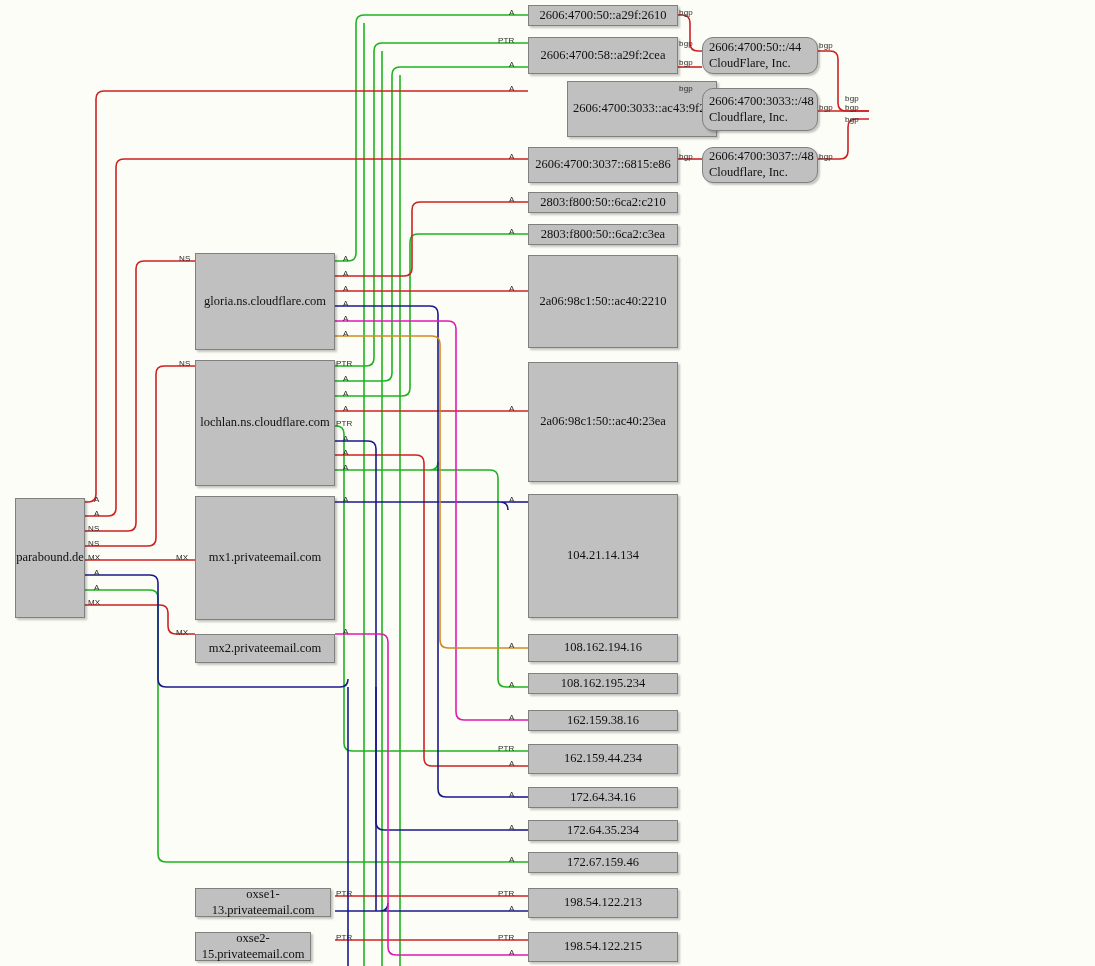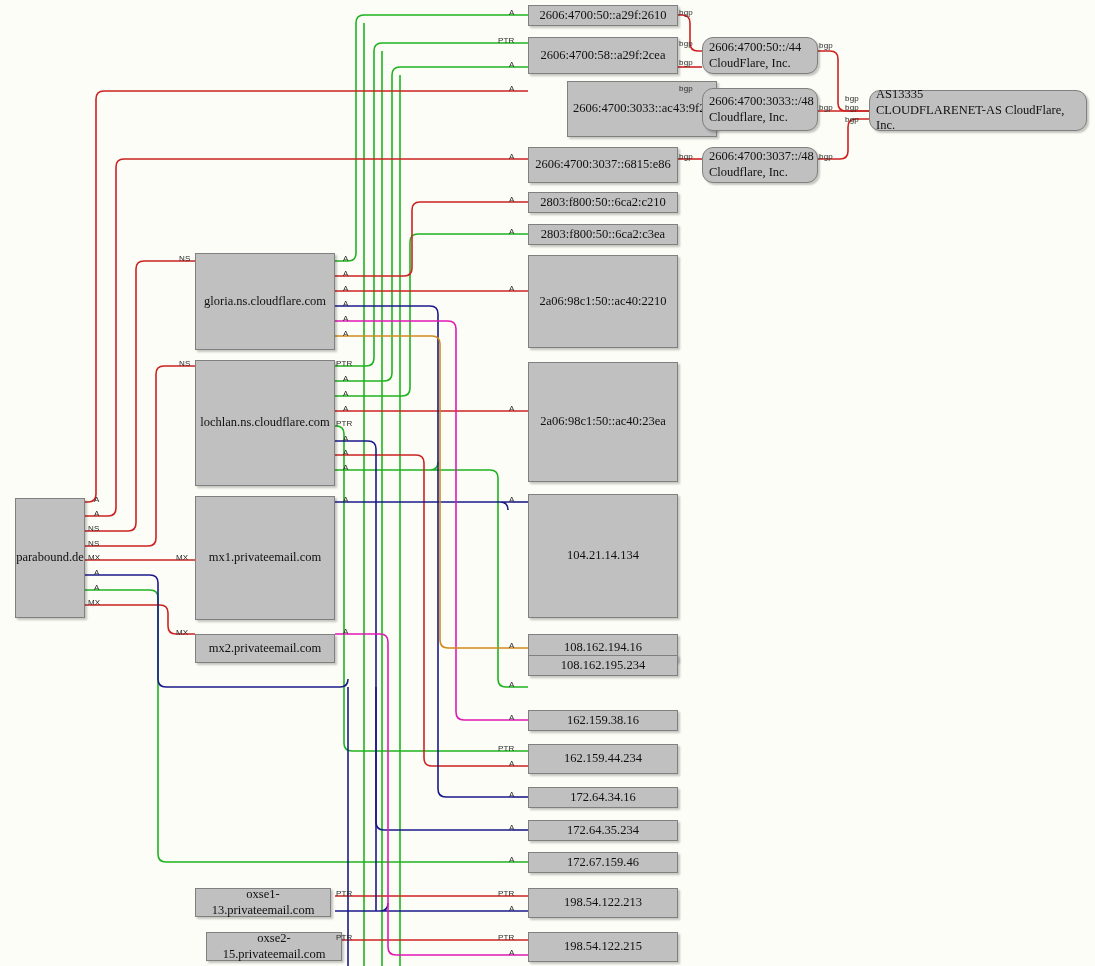--- a/index.html
+++ b/index.html
@@ -138,21 +138,21 @@
   <div class="node" style="left:195px;top:496px;width:140px;height:124px;">
     <span class="nlabel">mx1.privateemail.com</span>
   </div>
   <div class="node" style="left:195px;top:634px;width:140px;height:29px;">
     <span class="nlabel">mx2.privateemail.com</span>
   </div>
 
   <div class="node" style="left:195px;top:888px;width:136px;height:29px;">
     <span class="nlabel">oxse1-13.privateemail.com</span>
   </div>
-  <div class="node" style="left:206px;top:932px;width:136px;height:29px;">
+  <div class="node" style="left:195px;top:932px;width:116px;height:29px;">
     <span class="nlabel">oxse2-15.privateemail.com</span>
   </div>
 
   <div class="node" style="left:528px;top:5px;width:150px;height:21px;">
     <span class="nlabel">2606:4700:50::a29f:2610</span>
   </div>
   <div class="node" style="left:528px;top:37px;width:150px;height:37px;">
     <span class="nlabel">2606:4700:58::a29f:2cea</span>
   </div>
   <div class="node" style="left:528px;top:81px;width:150px;height:56px;margin-left:39px;">
@@ -172,21 +172,21 @@
   </div>
   <div class="node" style="left:528px;top:362px;width:150px;height:120px;">
     <span class="nlabel">2a06:98c1:50::ac40:23ea</span>
   </div>
   <div class="node" style="left:528px;top:494px;width:150px;height:124px;">
     <span class="nlabel">104.21.14.134</span>
   </div>
   <div class="node" style="left:528px;top:634px;width:150px;height:28px;">
     <span class="nlabel">108.162.194.16</span>
   </div>
-  <div class="node" style="left:528px;top:655px;width:150px;height:21px;">
+  <div class="node" style="left:528px;top:673px;width:150px;height:21px;">
     <span class="nlabel">108.162.195.234</span>
   </div>
   <div class="node" style="left:528px;top:710px;width:150px;height:21px;">
     <span class="nlabel">162.159.38.16</span>
   </div>
   <div class="node" style="left:528px;top:744px;width:150px;height:30px;">
     <span class="nlabel">162.159.44.234</span>
   </div>
   <div class="node" style="left:528px;top:787px;width:150px;height:21px;">
     <span class="nlabel">172.64.34.16</span>
@@ -210,24 +210,20 @@
   </div>
   <div class="node left-align" style="left:702px;top:88px;width:116px;height:43px;">
     <span class="nlabel">2606:4700:3033::/48
 Cloudflare, Inc.</span>
   </div>
   <div class="node left-align" style="left:702px;top:147px;width:116px;height:36px;">
     <span class="nlabel">2606:4700:3037::/48
 Cloudflare, Inc.</span>
   </div>
 
-  <div class="node left-align" style="left:869px;top:90px;width:218px;height:41px;">
-    <span class="nlabel">AS13335
-CLOUDFLARENET-AS CloudFlare, Inc.</span>
-  </div>
 
   <div class="elabel" style="left:94px;top:495px;">A</div>
   <div class="elabel" style="left:94px;top:509px;">A</div>
   <div class="elabel" style="left:88px;top:524px;">NS</div>
   <div class="elabel" style="left:88px;top:539px;">NS</div>
   <div class="elabel" style="left:88px;top:553px;">MX</div>
   <div class="elabel" style="left:94px;top:568px;">A</div>
   <div class="elabel" style="left:94px;top:583px;">A</div>
   <div class="elabel" style="left:88px;top:598px;">MX</div>
 

